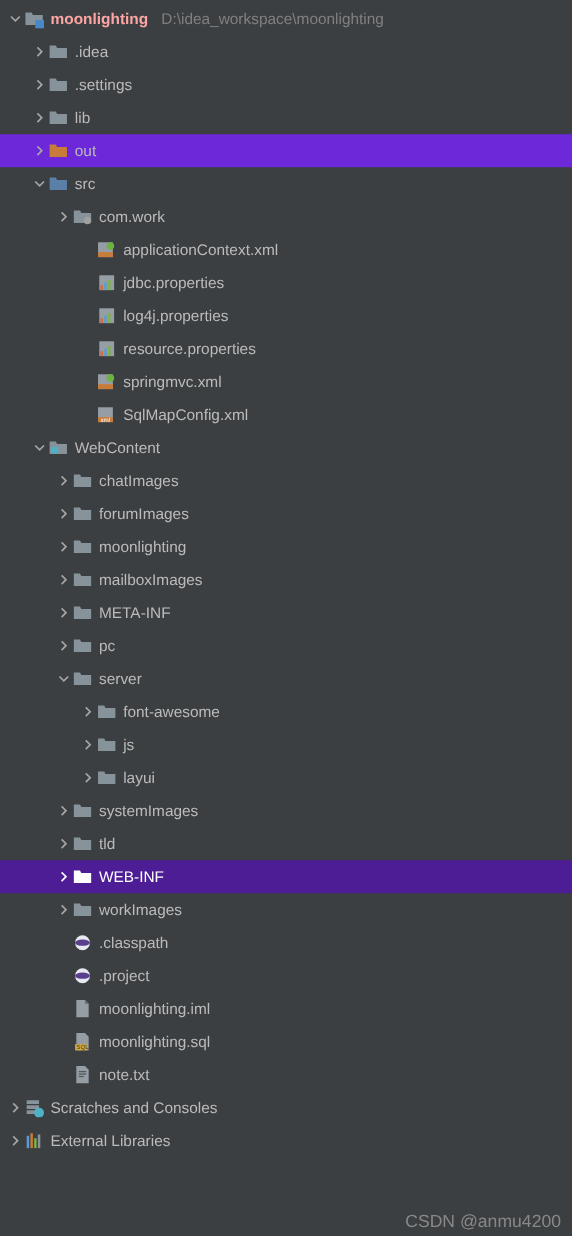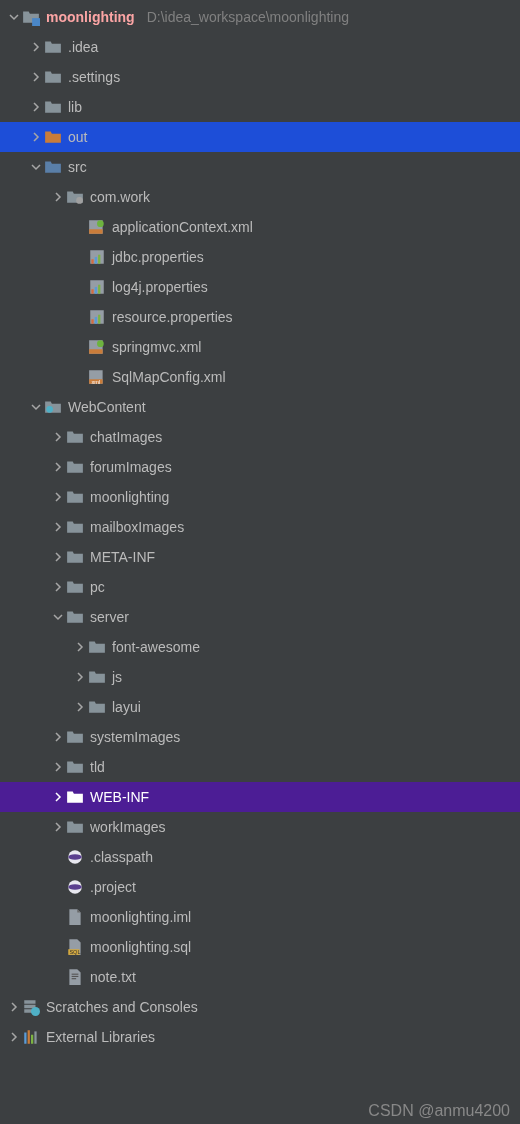--- a/index.html
+++ b/index.html
@@ -15,21 +15,21 @@
     }
     .tree { padding-top: 2px; }
     .row {
       display: flex;
       align-items: center;
       height: 30px;
       padding-left: 6px;
       white-space: nowrap;
       cursor: pointer;
     }
-    .row.highlight-out { background: #1d4ed8; }
+    .row.highlight-out { background: #6d28d9; }
     .row.selected { background: #4c1d95; color: #ffffff; }
     .indent { display: inline-block; height: 1px; flex-shrink: 0; }
     .i0 { width: 0px; } .i1 { width: 22px; } .i2 { width: 44px; }
     .i3 { width: 66px; }
     .arrow {
       width: 16px; height: 16px;
       display: inline-flex; align-items: center; justify-content: center;
       flex-shrink: 0;
     }
     .arrow svg { width: 10px; height: 10px; }

